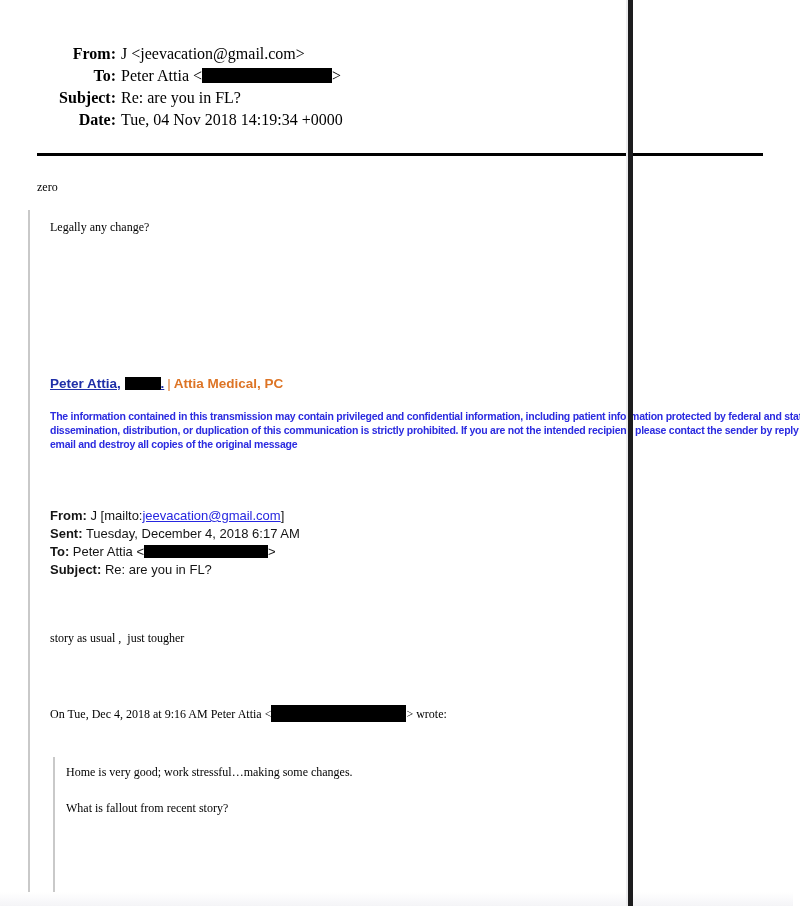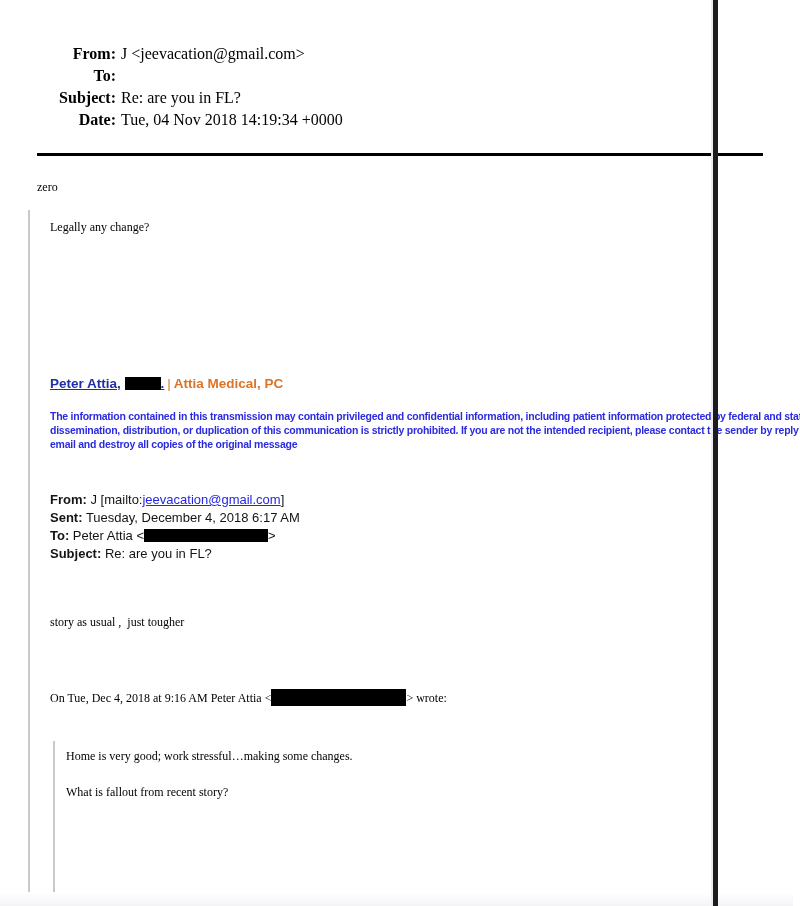--- a/index.html
+++ b/index.html
@@ -1,18 +1,18 @@
 <!DOCTYPE html>
 <html><head>
 <meta charset="utf-8">
 <style>
   * { margin:0; padding:0; box-sizing:border-box; }
   html,body { width:800px; height:906px; background:#ffffff; overflow:hidden; }
   .page {
-    position:relative; width:718px; height:906px; background:#ffffff;
+    position:relative; width:633px; height:906px; background:#ffffff;
     font-family:"Liberation Serif", serif; color:#000;
   }
   
   .right-edge {
     position:absolute; top:0; right:0; width:7px; height:906px;
     background:#1c1c1e; border-left:2px solid #ececee;
   }
   .bottom-fade {
     position:absolute; left:0; bottom:0; width:793px; height:14px;
     background:linear-gradient(#ffffff, #f4f4f7);
@@ -49,21 +49,21 @@
 
   .disclaimer {
     margin-top:17px;
     font-family:"Liberation Sans", sans-serif;
     font-size:10.5px; line-height:14px; letter-spacing:-0.25px;
     color:#2b2be0; font-weight:bold;
   }
   .disclaimer div { white-space:nowrap; }
 
   .inner-header {
-    margin-top:40px;
+    margin-top:56px;
     font-family:"Liberation Sans", sans-serif;
     font-size:13px; line-height:18px; color:#141414; font-weight:bold;
   }
   .inner-header .plain { font-weight:normal; white-space:pre; }
   .mail-link { color:#2626e0; text-decoration:underline; font-weight:normal; cursor:pointer; }
 
   .same-as { margin-top:49px; white-space:pre-wrap; }
   .intro-916 { margin-top:56px; }
 
   
@@ -87,20 +87,21 @@
 
 <div class="page">
 
   <div class="top-header">
     <div class="th-row">
       <span class="th-label">From:</span>
       <span class="th-value">J &lt;jeevacation@gmail.com&gt;</span>
     </div>
     <div class="th-row">
       <span class="th-label">To:</span>
+      <span class="th-value"><span>Peter Attia &lt;</span><span class="redact r-top-to"></span><span>&gt;</span></span>
     </div>
     <div class="th-row">
       <span class="th-label">Subject:</span>
       <span class="th-value">Re: are you in FL?</span>
     </div>
     <div class="th-row">
       <span class="th-label">Date:</span>
       <span class="th-value">Tue, 04 Nov 2018 14:19:34 +0000</span>
     </div>
   </div>

